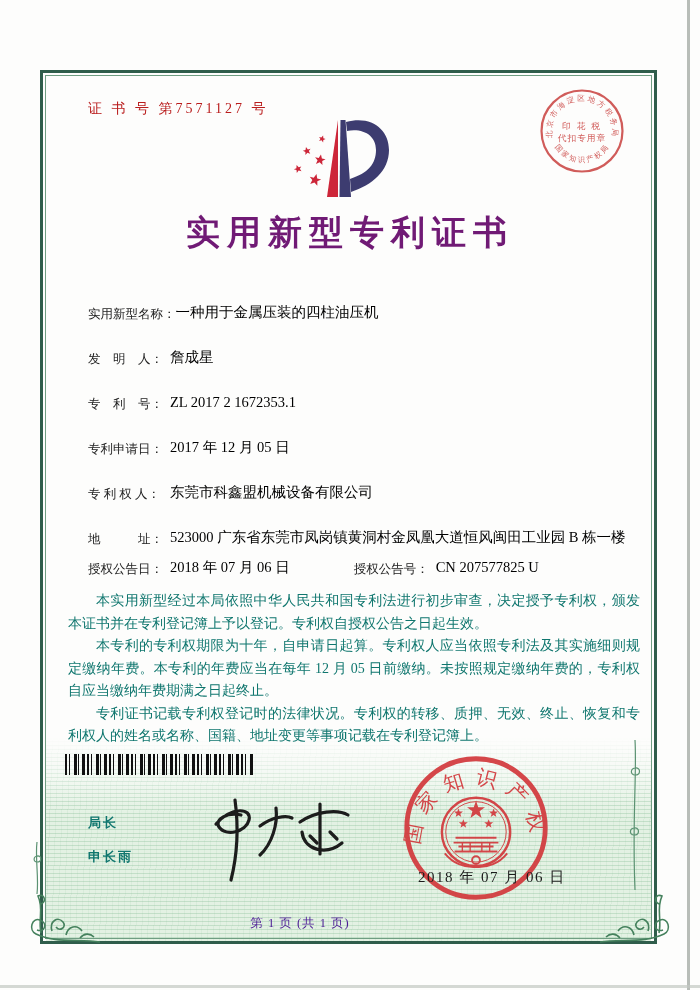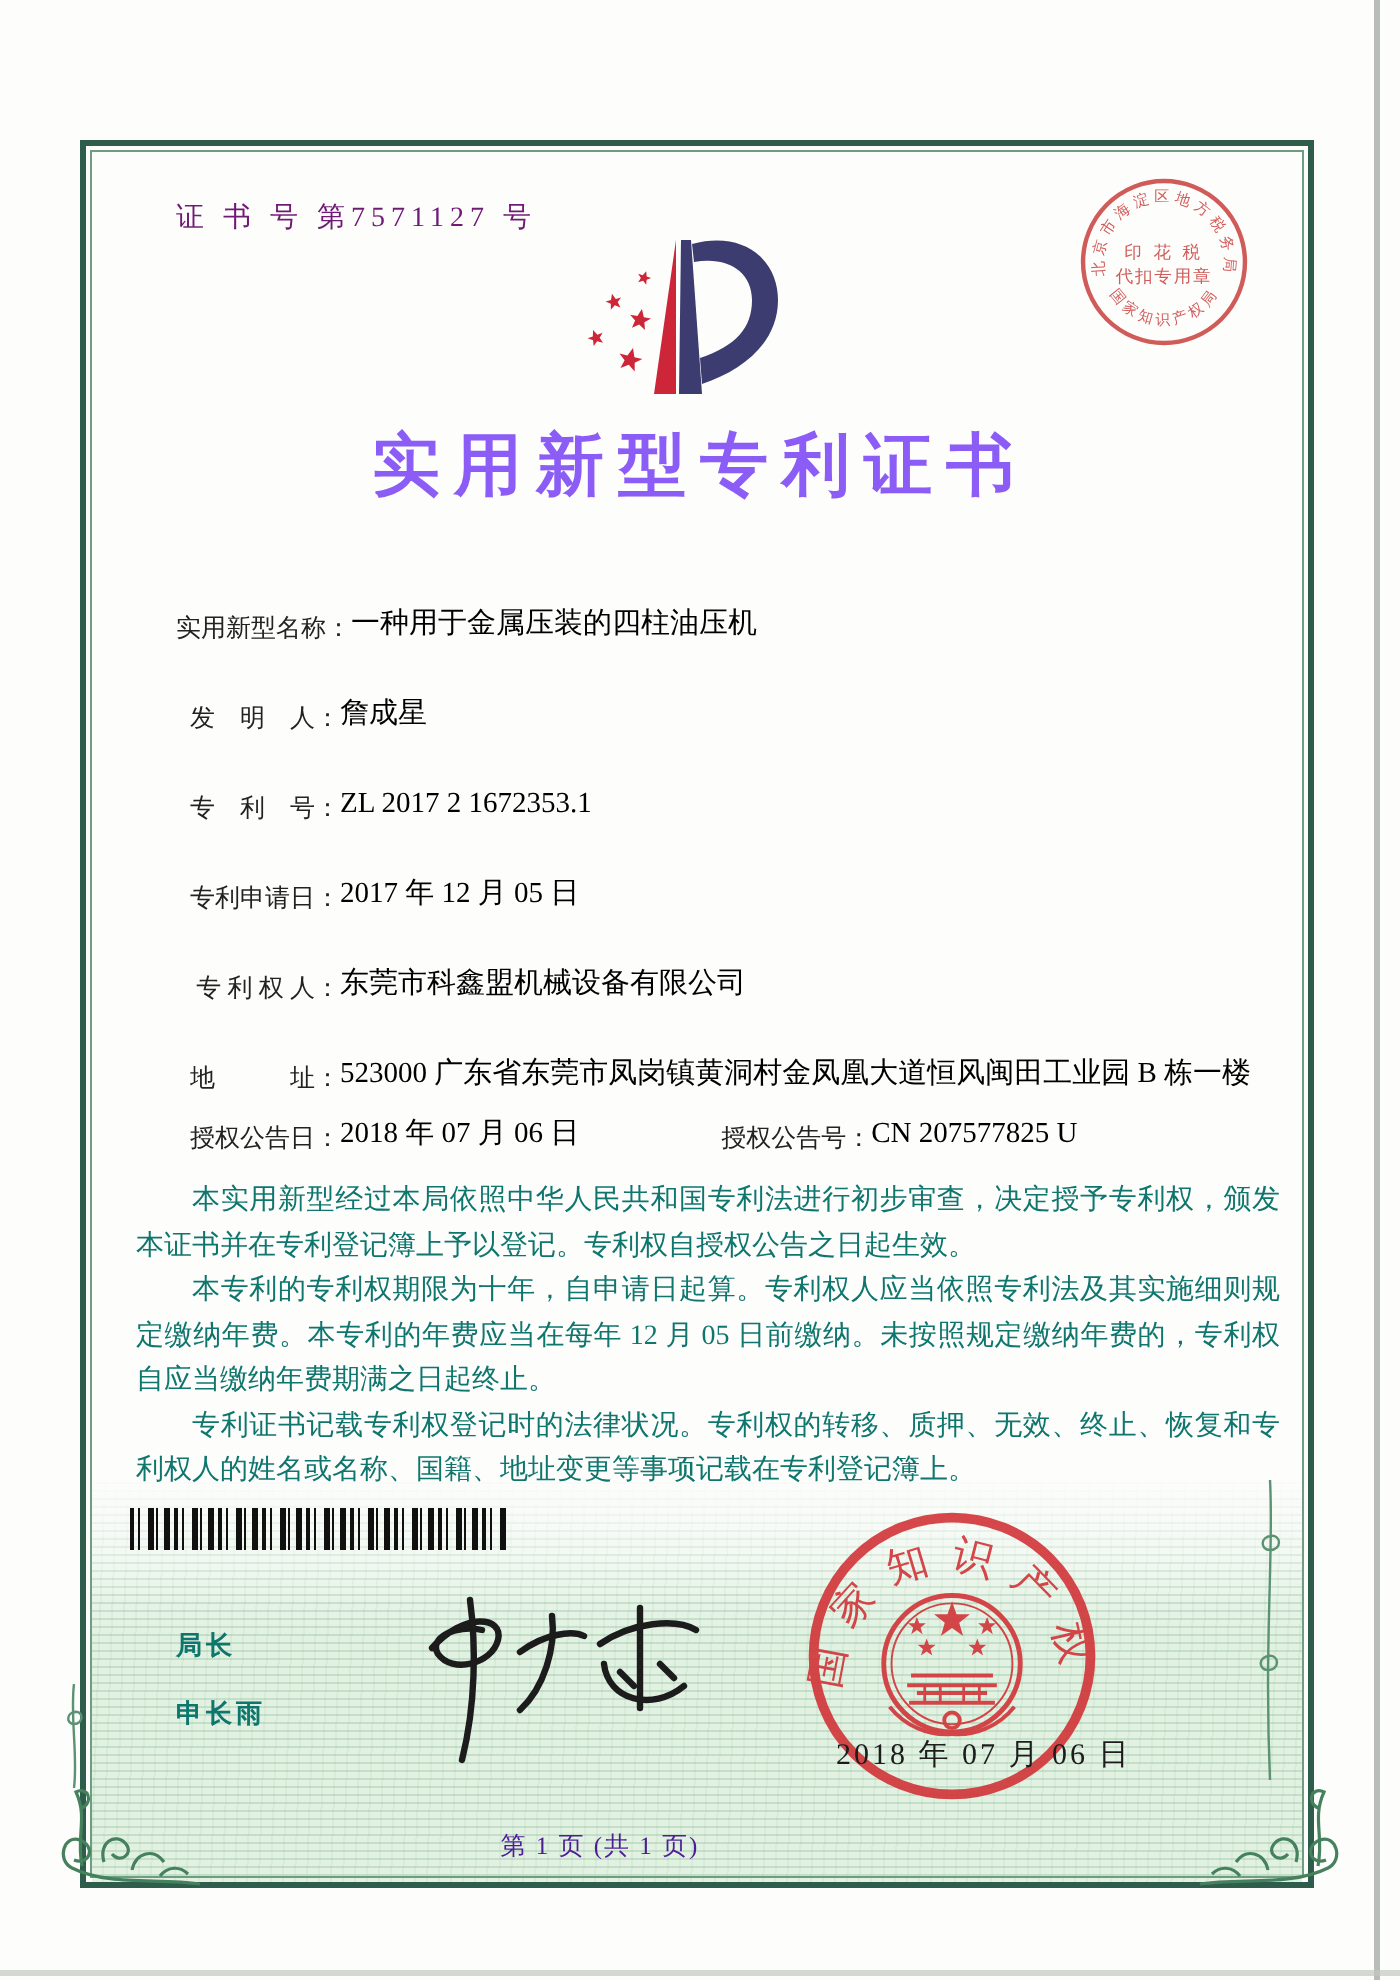--- a/index.html
+++ b/index.html
@@ -23,28 +23,28 @@
   
   .pattern-zone{position:absolute;left:46px;top:737px;width:605px;height:206px;
     background:
       repeating-linear-gradient(to bottom, rgba(120,182,138,.30) 0 1px, rgba(120,182,138,0) 1px 4px),
       repeating-linear-gradient(92deg, rgba(120,182,138,.10) 0 1px, rgba(120,182,138,0) 1px 6px),
       linear-gradient(to bottom, rgba(226,241,226,.25), #e3f1e3 80px);
     -webkit-mask-image:linear-gradient(to bottom,transparent,#000 65px);
     mask-image:linear-gradient(to bottom,transparent,#000 65px);
   }
 
-  .cert-no{position:absolute;left:88px;top:100px;font-size:14px;letter-spacing:3px;color:#701a75;}
+  .cert-no{position:absolute;left:88px;top:100px;font-size:14px;letter-spacing:3px;color:#b91c1c;}
 
   .logo{position:absolute;left:288px;top:110px;}
 
   .title{position:absolute;left:0;top:210px;width:700px;text-align:center;
-    font-size:34px;font-weight:700;letter-spacing:7px;color:#8b5cf6;}
-
-  .fields{position:absolute;left:88px;top:301px;width:552px;text-align:right;}
+    font-size:34px;font-weight:700;letter-spacing:7px;color:#701a75;}
+
+  .fields{position:absolute;left:88px;top:301px;width:552px;}
   .field-row{display:flex;margin-bottom:21px;line-height:22px;}
   .field-row.addr{margin-bottom:6px;}
   .field-label{flex:0 0 82px;font-size:12.5px;color:#222;white-space:pre;padding-top:2px;}
   .field-value{font-size:14.5px;color:#000000;}
   .grant-row{display:flex;}
   .grant-right{margin-left:64px;display:flex;}
 
   .paragraphs{position:absolute;left:68px;top:590px;width:572px;
     font-size:14px;line-height:22.5px;text-align:justify;color:#0f766e;}
   .paragraphs p{margin:0;text-indent:2em;}

